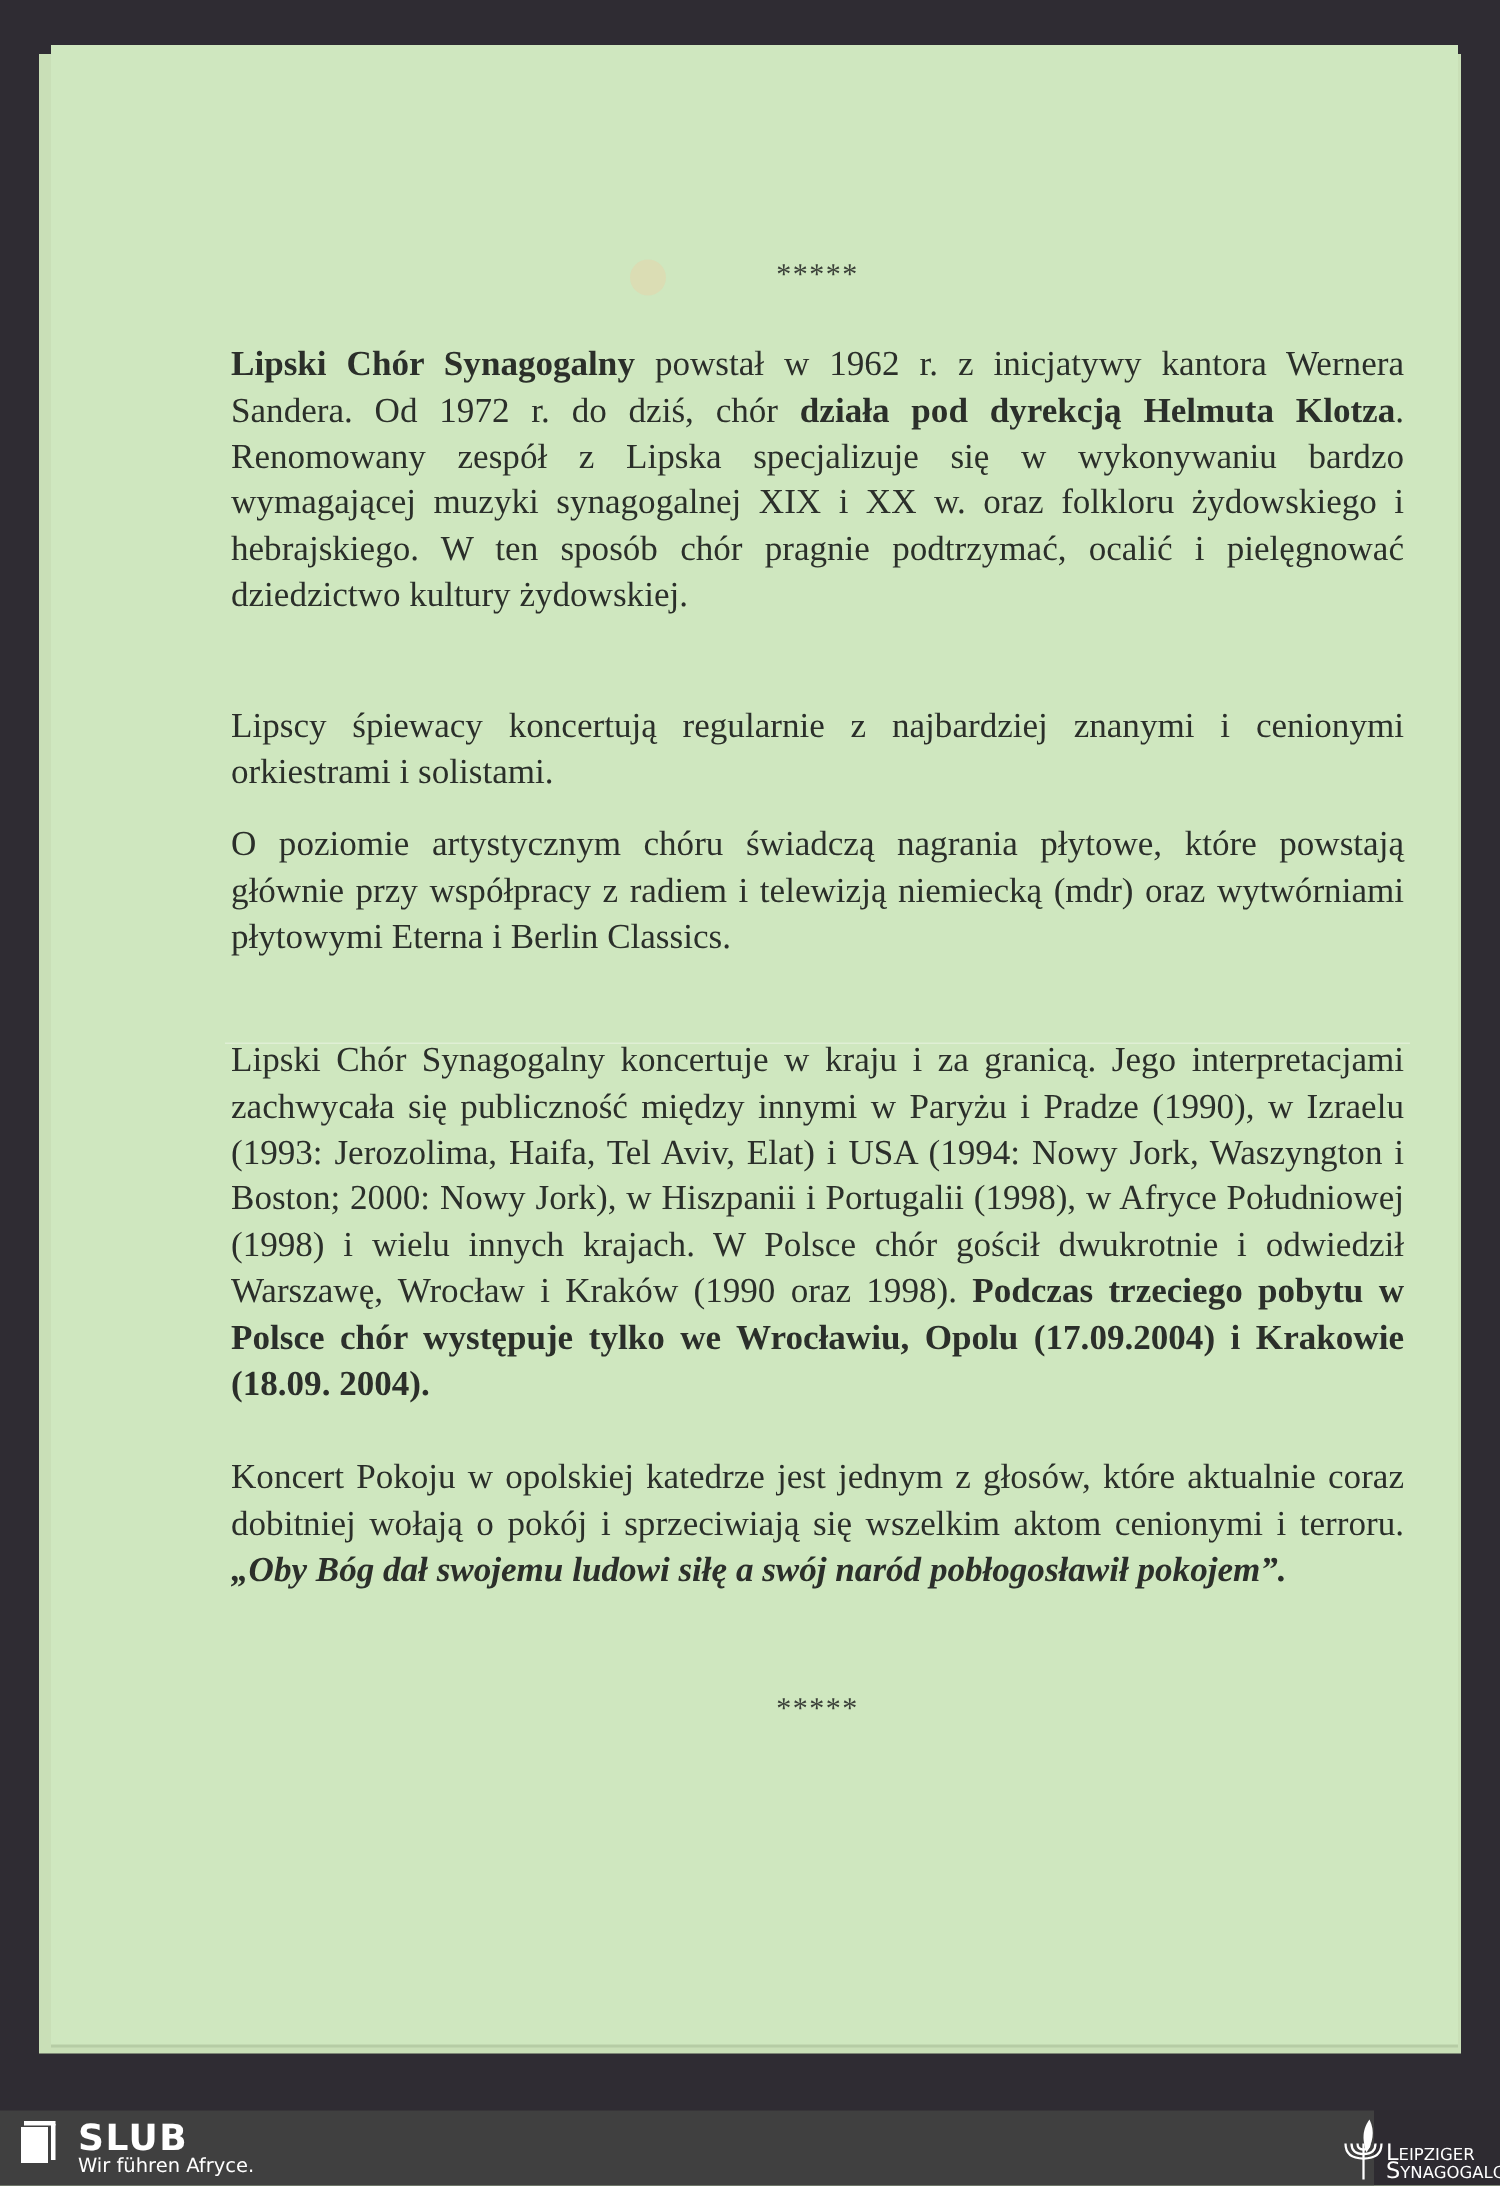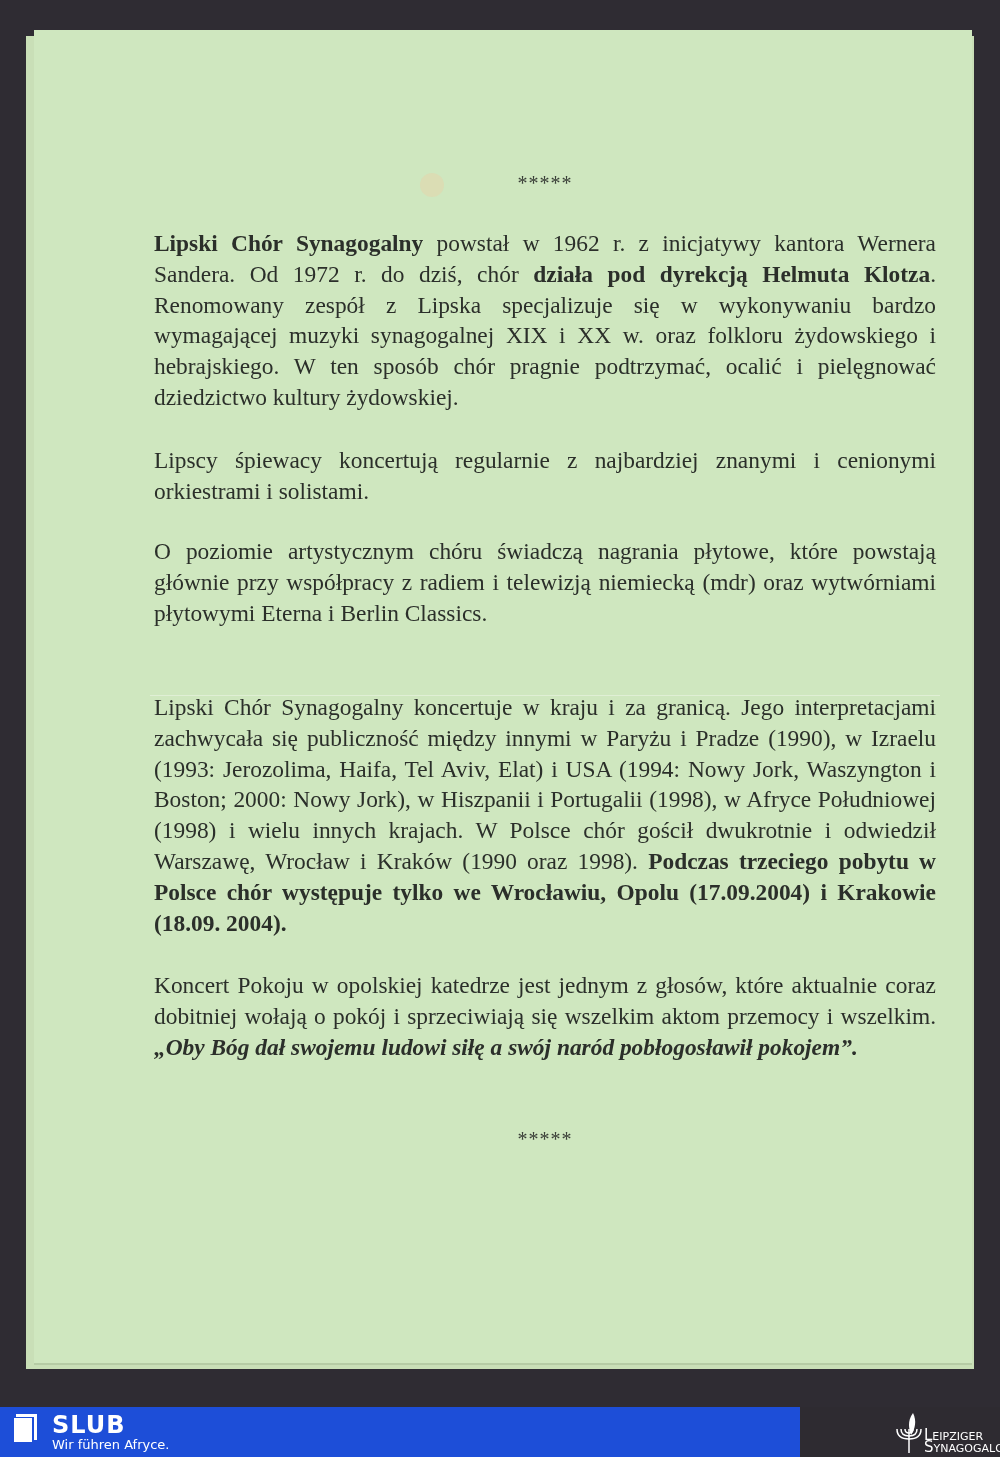--- a/index.html
+++ b/index.html
@@ -37,22 +37,22 @@
     position:absolute; left:0; width:782px; text-align:justify;
     text-align-last:left;
   }
   b { font-weight:bold;margin-top:36px; }
   .quote { font-weight:bold; font-style:italic;margin-top:41px; }
   .fold {
     position:absolute; left:150px; top:695px; width:790px; height:1px;
     background:rgba(255,255,255,0.35);
   }
   .footer {
-    position:absolute; left:0; top:1407px; width:800px; height:50px;
-    background:#1d4ed8;
+    position:absolute; left:0; top:1407px; width:916px; height:50px;
+    background:#404040;
     color:#fff;
   }
   .slub-icon { position:absolute; left:12px; top:1px; }
   .slub-name {
     position:absolute; left:52px; top:4px; font-family:"DejaVu Sans", sans-serif;
     font-weight:bold; font-size:24px; letter-spacing:1px;
   }
   .slub-tag {
     position:absolute; left:52px; top:30px; font-family:"DejaVu Sans", sans-serif;
     font-size:13px;
@@ -73,30 +73,30 @@
 </div>
 <div class="fold"></div>
 
 <div class="content">
   <div class="stars" style="top:168px">*****</div>
 
   <div class="para" style="top:228px">
     <b>Lipski Chór Synagogalny</b><span> powstał w 1962 r. z inicjatywy kantora Wernera Sandera. Od 1972 r. do dziś, chór </span><b>działa pod dyrekcją Helmuta Klotza</b><span>. Renomowany zespół z Lipska specjalizuje się w wykonywaniu bardzo wymagającej muzyki synagogalnej XIX i XX w. oraz folkloru żydowskiego i hebrajskiego. W ten sposób chór pragnie podtrzymać, ocalić i pielęgnować dziedzictwo kultury żydowskiej.</span>
   </div>
 
-  <div class="para" style="top:445px">Lipscy śpiewacy koncertują regularnie z najbardziej znanymi i cenionymi orkiestrami i solistami.</div>
+  <div class="para" style="top:469px">Lipscy śpiewacy koncertują regularnie z najbardziej znanymi i cenionymi orkiestrami i solistami.</div>
 
-  <div class="para" style="top:536px">O poziomie artystycznym chóru świadczą nagrania płytowe, które powstają głównie przy współpracy z radiem i telewizją niemiecką (mdr) oraz wytwórniami płytowymi Eterna i Berlin Classics.</div>
+  <div class="para" style="top:548px">O poziomie artystycznym chóru świadczą nagrania płytowe, które powstają głównie przy współpracy z radiem i telewizją niemiecką (mdr) oraz wytwórniami płytowymi Eterna i Berlin Classics.</div>
 
   <div class="para" style="top:692px">
     <span>Lipski Chór Synagogalny koncertuje w kraju i za granicą. Jego interpretacjami zachwycała się publiczność między innymi w Paryżu i Pradze (1990), w Izraelu (1993: Jerozolima, Haifa, Tel Aviv, Elat) i USA (1994: Nowy Jork, Waszyngton i Boston; 2000: Nowy Jork), w Hiszpanii i Portugalii (1998), w Afryce Południowej (1998) i wielu innych krajach. W Polsce chór gościł dwukrotnie i odwiedził Warszawę, Wrocław i Kraków (1990 oraz 1998). </span><b>Podczas trzeciego pobytu w Polsce chór występuje tylko we Wrocławiu, Opolu (17.09.2004) i Krakowie (18.09. 2004).</b>
   </div>
 
   <div class="para" style="top:970px">
-    <span>Koncert Pokoju w opolskiej katedrze jest jednym z głosów, które aktualnie coraz dobitniej wołają o pokój i sprzeciwiają się wszelkim aktom przemocy i wszelkim. </span><span class="quote">„Oby Bóg dał swojemu ludowi siłę a swój naród pobłogosławił pokojem”.</span>
+    <span>Koncert Pokoju w opolskiej katedrze jest jednym z głosów, które aktualnie coraz dobitniej wołają o pokój i sprzeciwiają się wszelkim aktom cenionymi i terroru. </span><span class="quote">„Oby Bóg dał swojemu ludowi siłę a swój naród pobłogosławił pokojem”.</span>
   </div>
 
   <div class="stars" style="top:1124px">*****</div>
 </div>
 
 <div class="footer">
   <svg class="slub-icon" width="30" height="44" viewBox="0 0 30 44">
     <rect x="2" y="10" width="18" height="24" fill="#fff"></rect>
     <rect x="22" y="8" width="3" height="24" fill="#fff"></rect>
     <rect x="4" y="6" width="21" height="3" fill="#fff"></rect>

